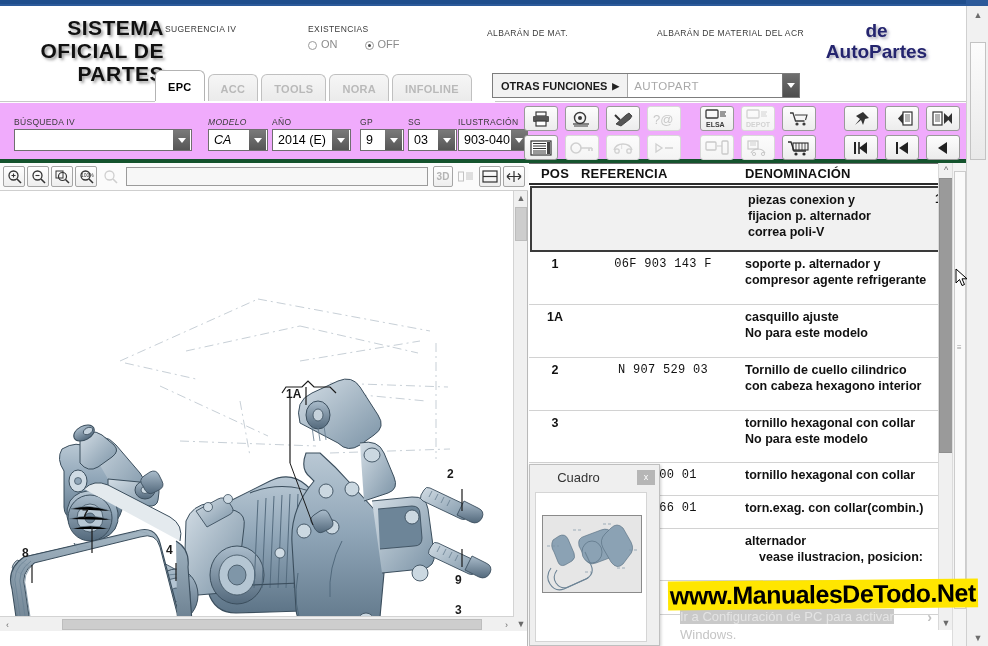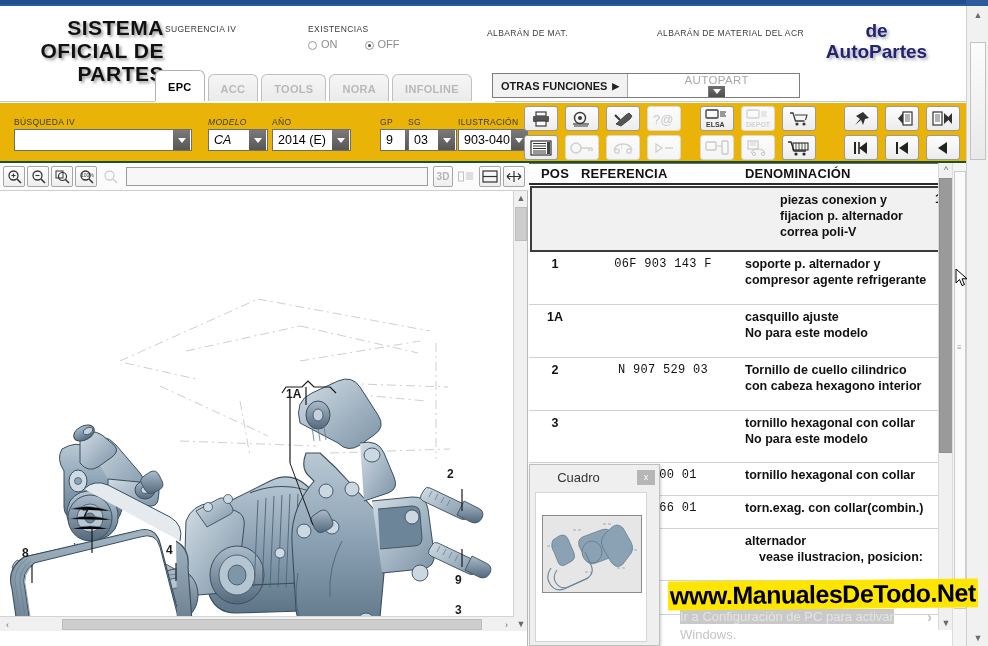--- a/index.html
+++ b/index.html
@@ -94,37 +94,36 @@
   }
   .otras-label {
     padding:0 8px; display:flex; align-items:center; gap:5px;
     font-size:11px; font-weight:bold; color:#1b1b1b; white-space:nowrap;
   }
   .otras-arrow { font-size:9px; color:#222; }
   .otras-select {
     width:172px; background:#fff; border-left:1px solid #a8a8a8;
     display:flex; align-items:center; justify-content:space-between;
     padding-left:6px;
-    flex-direction:column;
   }
   .otras-select span { font-size:11.5px; color:#a9a9a9; letter-spacing:.4px; }
   .ddbtn {
     width:17px; height:100%; background:linear-gradient(#6f6f6f,#4e4e4e);
     display:flex; align-items:center; justify-content:center;
     border-left:1px solid #777;
   }
   .ddbtn::after {
     content:""; border-left:4px solid transparent; border-right:4px solid transparent;
     border-top:5px solid #fff;
   }
 
   
   .criteria {
     position:absolute; left:0; top:103px; width:966px; height:60px;
-    background:#eab308; border-bottom:2px solid #14532d;
+    background:#f0abfc; border-bottom:4px solid #14532d;
   }
   .field { position:absolute; }
   .field .flabel {
     font-size:8.5px; color:#3a3a3a; letter-spacing:.3px; display:block; margin-bottom:2px;
     white-space:nowrap;
   }
   .sel {
     height:22px; border:1px solid #6f6f6f; background:#fff;
     display:flex; align-items:center; justify-content:space-between;
   }
@@ -219,21 +218,20 @@
   }
   .trow {
     border-bottom:1px solid #d2d2d2; position:relative;
     display:flex; align-items:flex-start;
     padding: 4px 0 5px 0;
   }
   .trow.group {
     background:#f1f1f1;
     border:2px solid #3a3a3a;
     margin: 1px 1px 0 1px;
-    padding-left: 32px;
   }
   .c-pos { width:52px; text-align:center; font-size:12.5px; font-weight:bold; color:#111; flex:0 0 auto; padding-top:1px;}
   .c-ref {
     width:164px; flex:0 0 auto; font-size:12px; color:#111;
     font-family:"Liberation Mono", monospace; letter-spacing:.3px;
     text-align:center; padding-top:1px;
   }
   .c-den { flex:1 1 auto; font-size:12.5px; font-weight:bold; color:#111; line-height:16px; padding-right:4px;}
   .c-den .ind { display:block; padding-left:14px; }
   .c-n { width:14px; flex:0 0 auto; font-size:12.5px; font-weight:bold; color:#111; overflow:hidden; }
@@ -385,21 +383,21 @@
     </div>
 
     <div class="field" style="left:272px; top:14px; width:79px;">
       <span class="flabel">AÑO</span>
       <div class="sel">
         <span class="val">2014 (E)</span>
         <span class="arrow"></span>
       </div>
     </div>
 
-    <div class="field" style="left:380px; top:14px; width:44px;">
+    <div class="field" style="left:360px; top:14px; width:44px;">
       <span class="flabel">GP</span>
       <div class="sel">
         <span class="val">9</span>
         <span class="arrow"></span>
       </div>
     </div>
 
     <div class="field" style="left:408px; top:14px; width:49px;">
       <span class="flabel">SG</span>
       <div class="sel">

